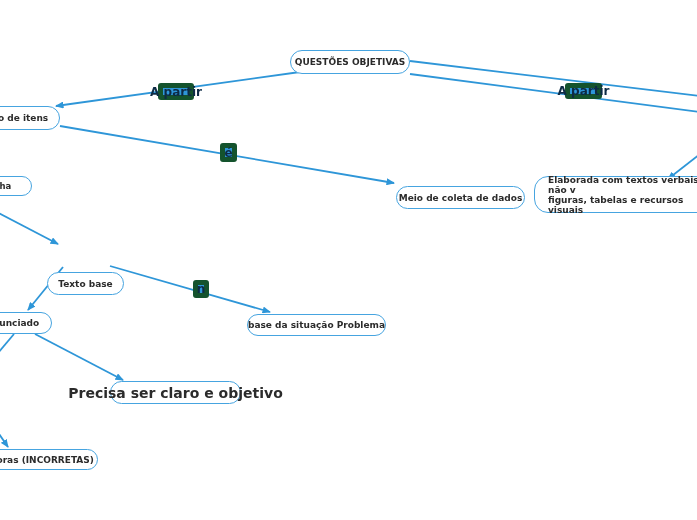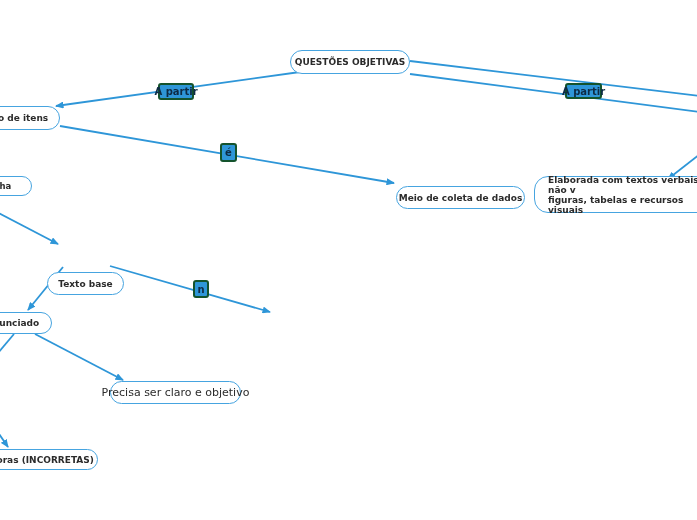--- a/index.html
+++ b/index.html
@@ -37,29 +37,29 @@
     z-index: 2;
   }
   .node.multiline {
     flex-direction: column;
     align-items: flex-start;
     justify-content: center;
     padding-left: 13px;
     white-space: normal;
     line-height: 10px;
   }
-  .node.regular { font-weight: normal; font-size: 11px; }
+  .node.regular { font-weight: bold; font-size: 14px; }
   .edge-label {
     position: absolute;
     box-sizing: border-box;
     background: #2e96d8;
-    border: 2px solid #14532d;
+    border: 5px solid #14532d;
     border-radius: 3px;
     color: #0d2b45;
-    font-size: 10px;
+    font-size: 12px;
     font-weight: bold;
     display: flex;
     align-items: center;
     justify-content: center;
     white-space: nowrap;
     z-index: 3;
   }
 
   
   #node-root      { left: 290px; top:  50px; width: 120px; height: 24px; }
@@ -124,20 +124,21 @@
 
   <div class="node" id="node-meio">Meio de coleta de dados</div>
 
   <div class="node multiline" id="node-elab">
     <span>Elaborada com textos verbais e não v</span>
     <span>figuras, tabelas e recursos visuais</span>
   </div>
 
   <div class="node" id="node-enun">nunciado</div>
 
+  <div class="node" id="node-situ">base da situação Problema</div>
 
   <div class="node regular" id="node-claro">Precisa ser claro e objetivo</div>
 
   <div class="node" id="node-incor">atoras (INCORRETAS)</div>
 
   <div class="edge-label" id="label-apartir-left">A partir</div>
 
   <div class="edge-label" id="label-apartir-right">A partir</div>
 
   <div class="edge-label" id="label-e">é</div>

